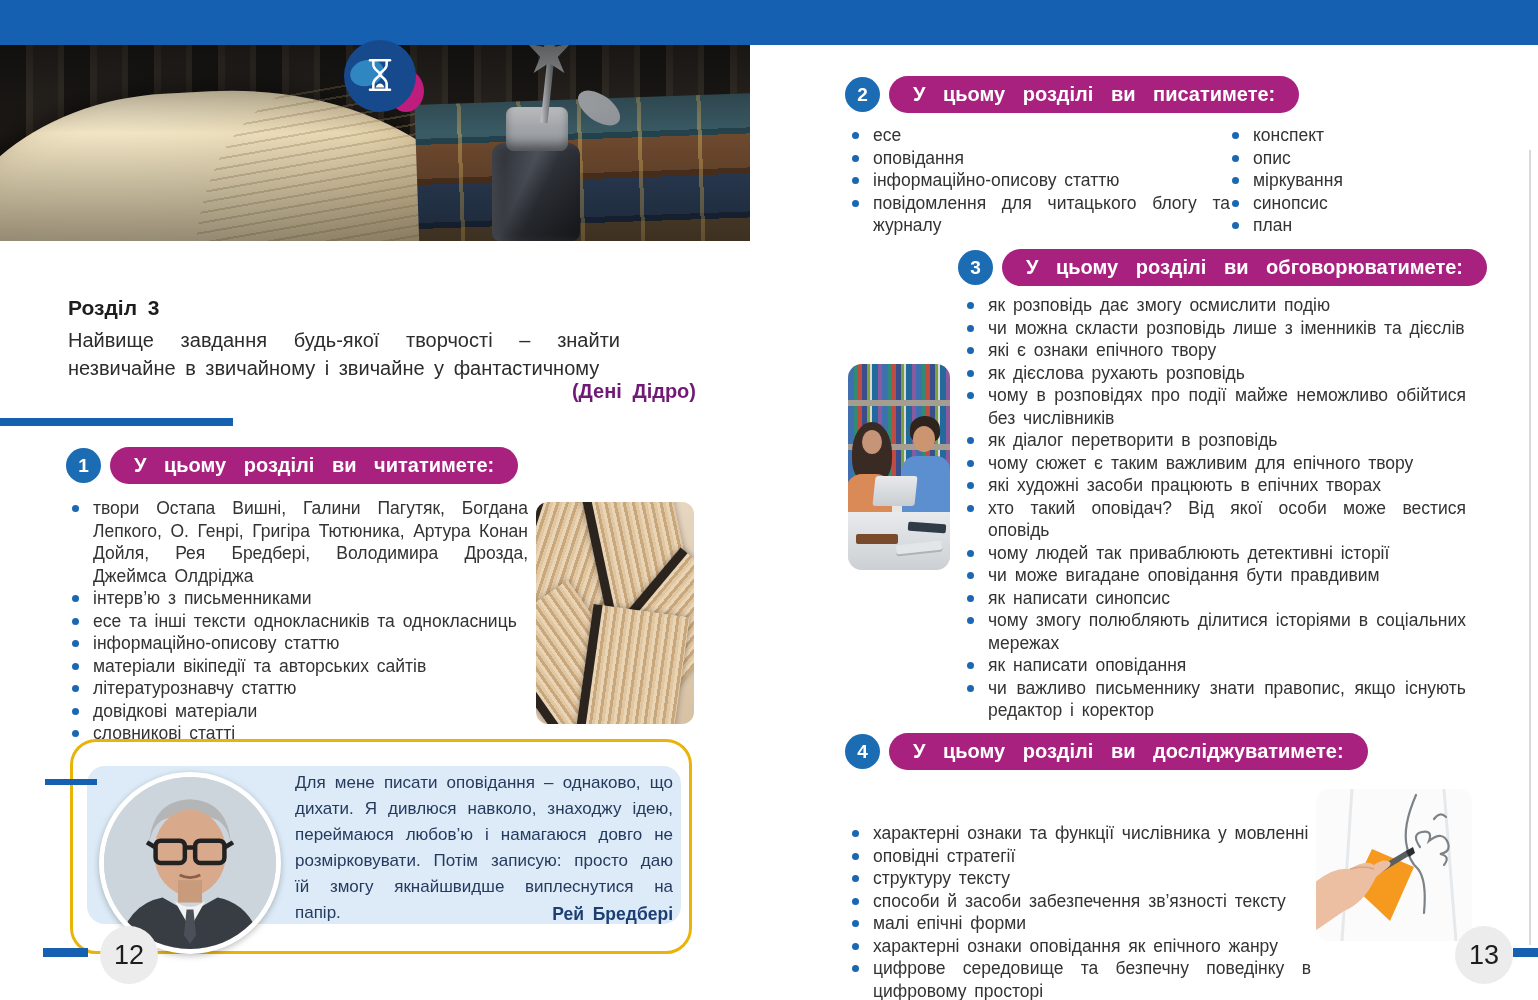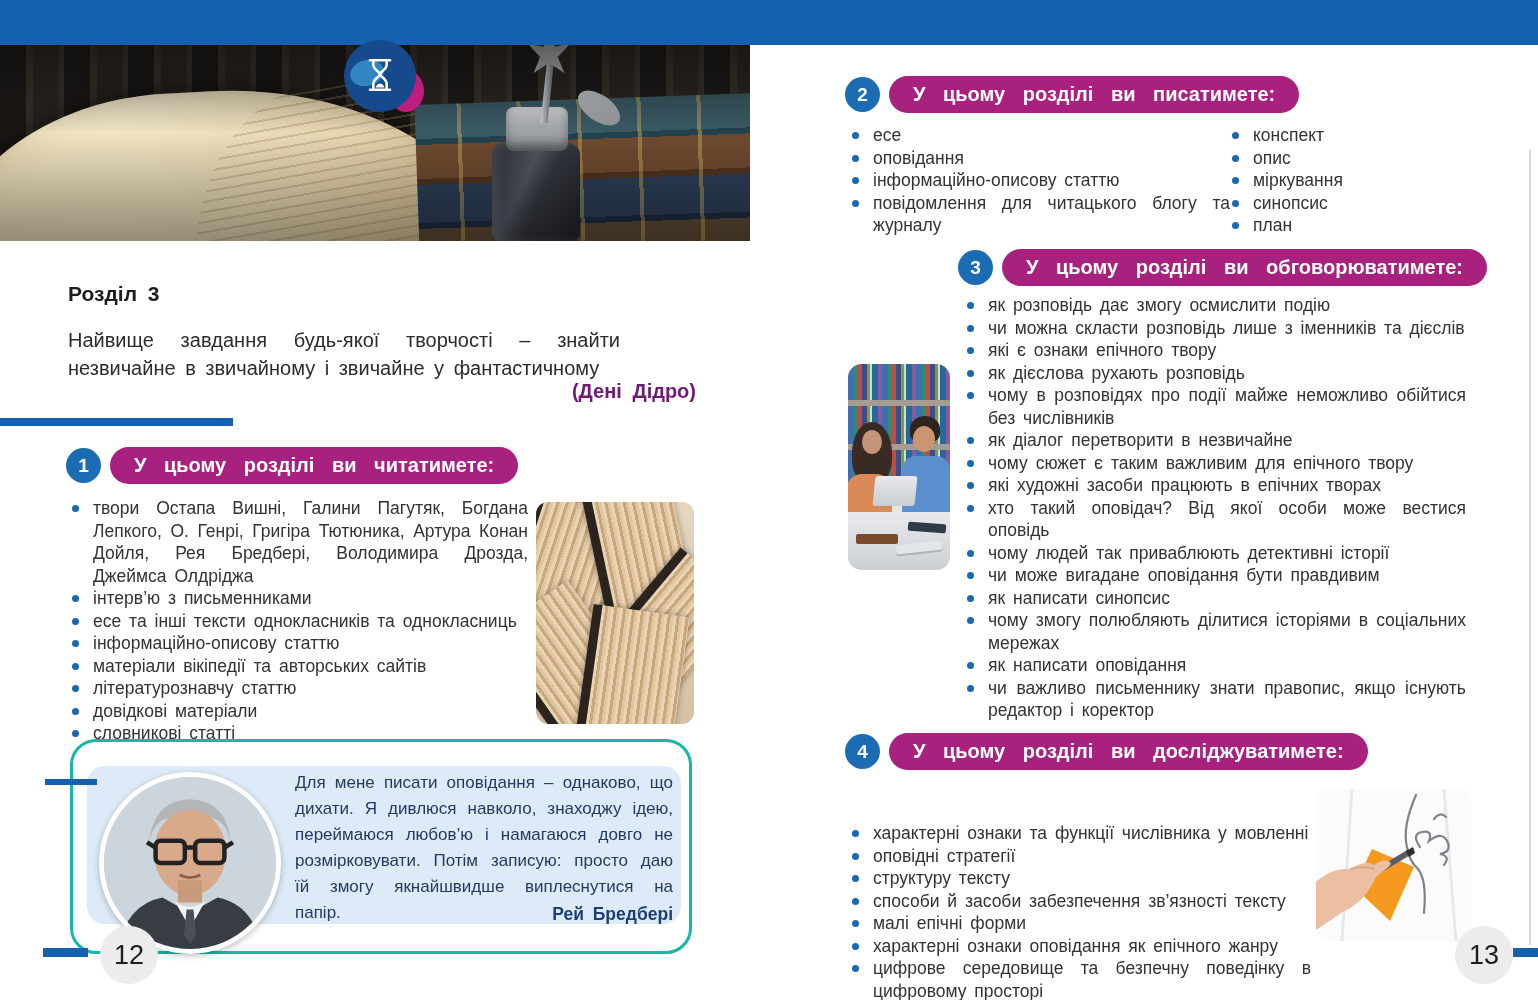--- a/index.html
+++ b/index.html
@@ -44,21 +44,21 @@
     background:linear-gradient(140deg,#cfd3d6,#8b9095);}
 
   
   .chapter-badge{position:absolute;left:344px;top:40px;width:76px;height:76px;}
   .cb-magenta{position:absolute;right:-4px;bottom:4px;width:36px;height:42px;border-radius:50%;background:#bf1d7d;}
   .cb-circle{position:absolute;left:0;top:0;width:72px;height:72px;border-radius:50%;background:#174a8c;}
   .cb-light{position:absolute;left:6px;top:20px;width:34px;height:26px;border-radius:50%;background:#2f86c0;transform:rotate(-15deg);}
   .cb-glyph{position:absolute;left:20px;top:16px;}
 
   
-  .chapter-title{position:absolute;left:68px;top:282px;font-size:21px;font-weight:bold;color:#1d1d1d;word-spacing:5px;}
+  .chapter-title{position:absolute;left:68px;top:296px;font-size:21px;font-weight:bold;color:#1d1d1d;word-spacing:5px;}
   .epigraph{position:absolute;left:68px;top:326px;width:552px;font-size:20px;line-height:28px;color:#2c2c2c;word-spacing:4px;text-align:justify;}
   .epigraph-author{position:absolute;left:68px;top:380px;width:628px;text-align:right;font-size:20px;font-weight:bold;color:#701a75;word-spacing:5px;}
   .blue-line{position:absolute;left:0;top:418px;width:233px;height:8px;background:#1660b2;}
 
   
   .section-header{position:absolute;display:flex;align-items:center;gap:9px;}
   .num-circle{flex:0 0 auto;width:35px;height:35px;border-radius:50%;background:#1c6cb4;color:#fff;
     font-size:19px;font-weight:bold;display:flex;align-items:center;justify-content:center;box-shadow:0 0 0 3px #fff;}
   .pill{background:#a8217f;color:#fff;font-weight:bold;font-size:20px;line-height:37px;height:37px;
     border-radius:19px;padding:0 24px;word-spacing:12px;white-space:nowrap;}
@@ -93,21 +93,21 @@
   .st-boy-body{position:absolute;left:54px;top:92px;width:48px;height:56px;border-radius:14px 14px 0 0;background:#5b8fd0;}
   .st-laptop{position:absolute;left:26px;top:112px;width:42px;height:30px;background:linear-gradient(180deg,#e8eaec,#c9cdd1);transform:skewX(-6deg);border-radius:3px;}
   .st-table{position:absolute;left:0;right:0;bottom:0;height:58px;background:linear-gradient(180deg,#e8eaec,#ccd0d4);}
   .st-bookA{position:absolute;left:8px;bottom:26px;width:42px;height:10px;background:#7a4a2c;border-radius:2px;}
   .st-bookB{position:absolute;left:48px;bottom:18px;width:46px;height:9px;background:#e3e6e8;transform:rotate(-6deg);border-radius:2px;box-shadow:0 2px 0 #aeb3b8;}
   .st-bookC{position:absolute;left:60px;bottom:38px;width:38px;height:9px;background:#2f3b46;transform:rotate(4deg);border-radius:2px;}
 
   .img-hand{position:absolute;left:1316px;top:789px;width:156px;height:152px;border-radius:14px;overflow:hidden;background:#fcfcfd;}
 
   
-  .quote-box{position:absolute;left:70px;top:739px;width:622px;height:215px;border:3px solid #14b8a6;border-radius:26px;background:#fff;box-sizing:border-box;}
+  .quote-box{position:absolute;left:70px;top:739px;width:622px;height:215px;border:3px solid #eab308;border-radius:26px;background:#fff;box-sizing:border-box;}
   .quote-inner{position:absolute;left:14px;top:24px;width:594px;height:158px;border-radius:18px;background:#dcebf7;}
   .portrait{position:absolute;left:26px;top:30px;width:172px;height:172px;border-radius:50%;overflow:hidden;border:5px solid #fff;box-shadow:0 2px 6px rgba(0,0,0,.25);background:#cdd6dd;}
   .quote-text{position:absolute;left:222px;top:28px;width:378px;font-size:17px;line-height:26px;color:#253a5e;word-spacing:3px;text-align:justify;}
   .quote-author{position:absolute;left:222px;top:162px;width:378px;text-align:right;font-size:17.5px;font-weight:bold;color:#1c3e73;word-spacing:4px;}
   .quote-dash{position:absolute;left:45px;top:779px;width:52px;height:6px;background:#1660b2;}
 
   
   .pg-badge{position:absolute;width:58px;height:58px;border-radius:50%;background:#ececec;
     display:flex;align-items:center;justify-content:center;font-size:27px;color:#1d1d1d;}
   .pg-dash{position:absolute;height:9px;background:#1660b2;}
@@ -250,21 +250,21 @@
     <div class="st-bookB"></div>
     <div class="st-bookC"></div>
   </div>
 
   <ul class="blist" style="left:961px;top:294px;width:505px;">
       <li>як розповідь дає змогу осмислити подію</li>
       <li>чи можна скласти розповідь лише з іменників та дієслів</li>
       <li>які є ознаки епічного твору</li>
       <li>як дієслова рухають розповідь</li>
       <li>чому в розповідях про події майже неможливо обійтися без числівників</li>
-      <li>як діалог перетворити в незвичайне</li>
+      <li>як діалог перетворити в розповідь</li>
       <li>чому сюжет є таким важливим для епічного твору</li>
       <li>які художні засоби працюють в епічних творах</li>
       <li>хто такий оповідач? Від якої особи може вестися оповідь</li>
       <li>чому людей так приваблюють детективні історії</li>
       <li>чи може вигадане оповідання бути правдивим</li>
       <li>як написати синопсис</li>
       <li>чому змогу полюбляють ділитися історіями в соціальних мережах</li>
       <li>як написати оповідання</li>
       <li>чи важливо письменнику знати правопис, якщо існують редактор і коректор</li>
     </ul>

